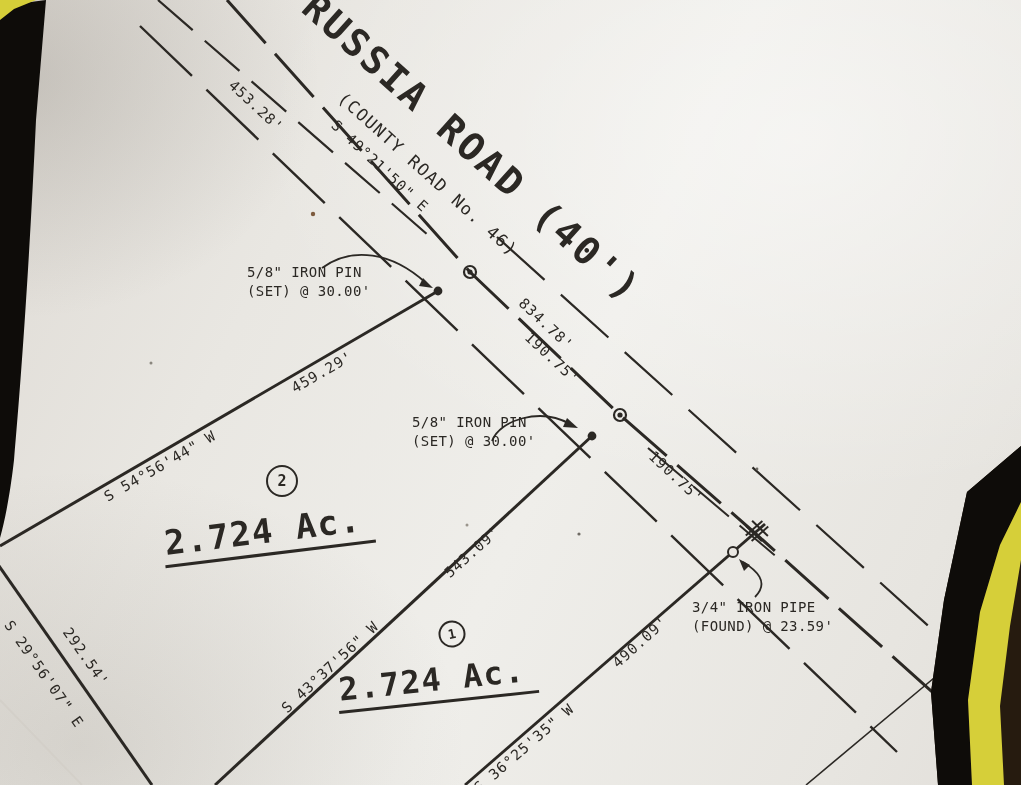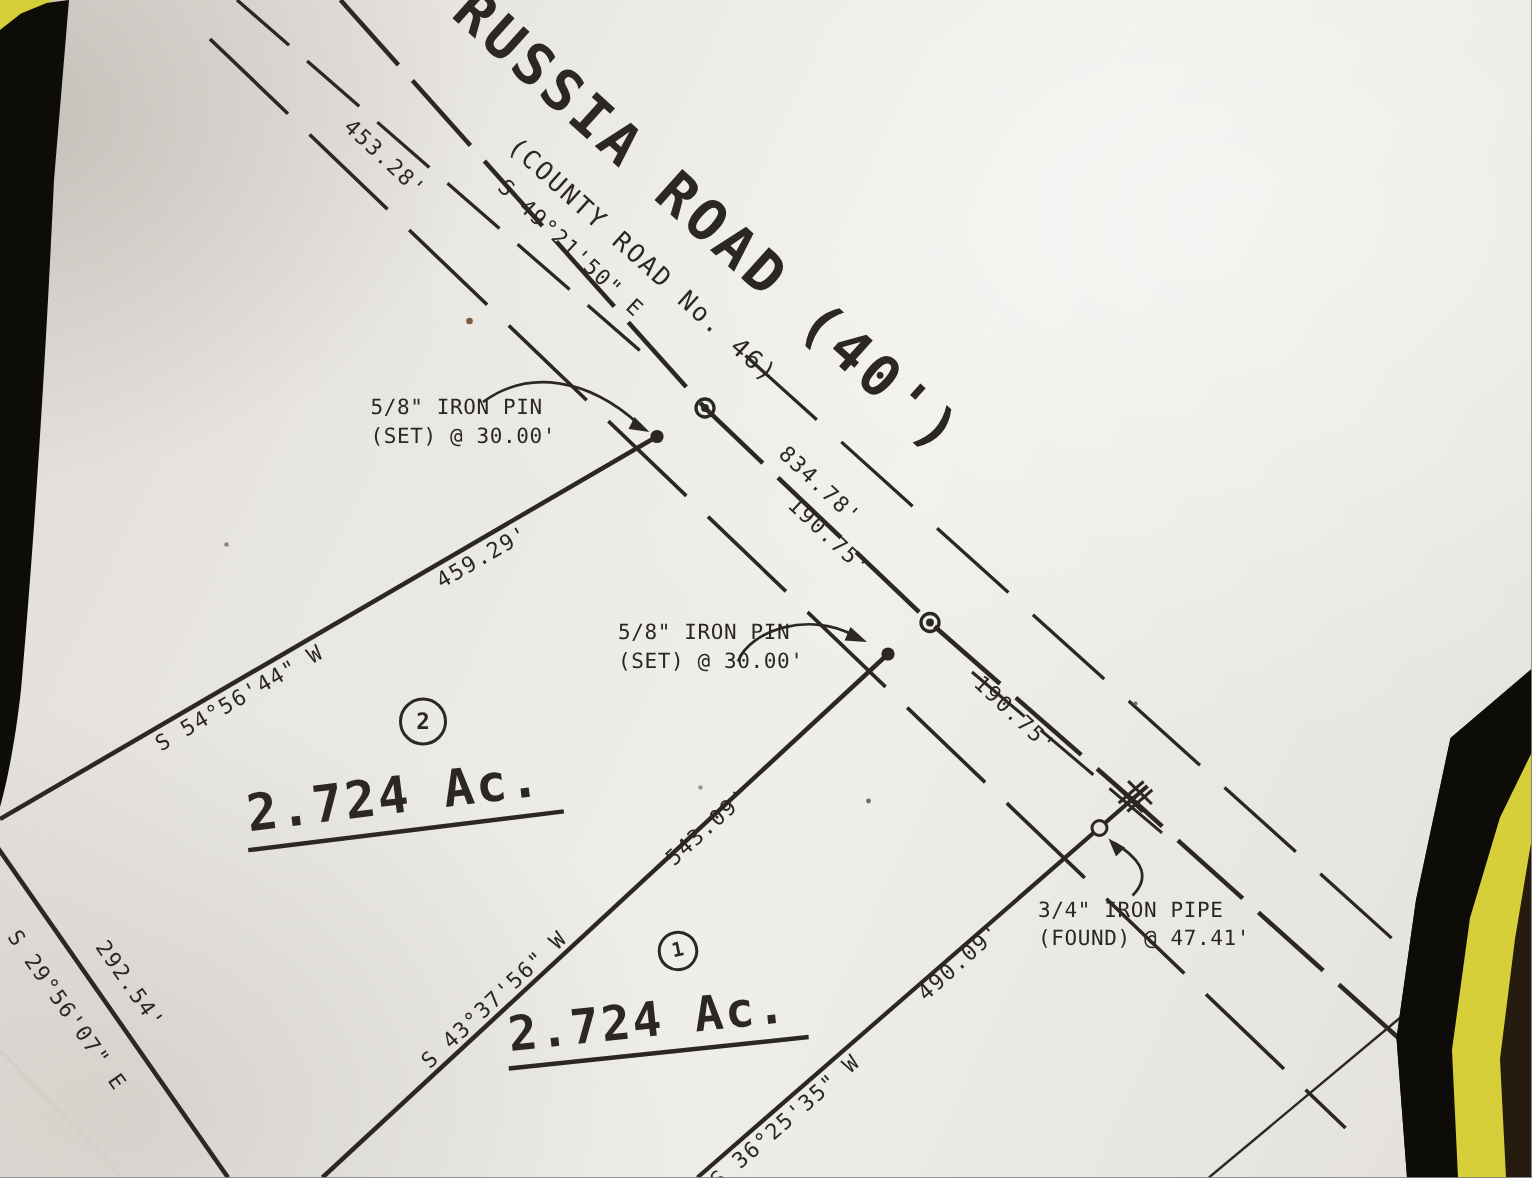--- a/index.html
+++ b/index.html
@@ -150,16 +150,16 @@
     <span>(SET) @ 30.00'</span>
   </div>
 
   <div class="mlabel" style="left:412px;top:413px;">
     <span>5/8" IRON PIN</span>
     <span>(SET) @ 30.00'</span>
   </div>
 
   <div class="mlabel" style="left:692px;top:598px;">
     <span>3/4" IRON PIPE</span>
-    <span>(FOUND) @ 47.41'</span>
+    <span>(FOUND) @ 23.59'</span>
   </div>
 
 </div>
 
 </body></html>

